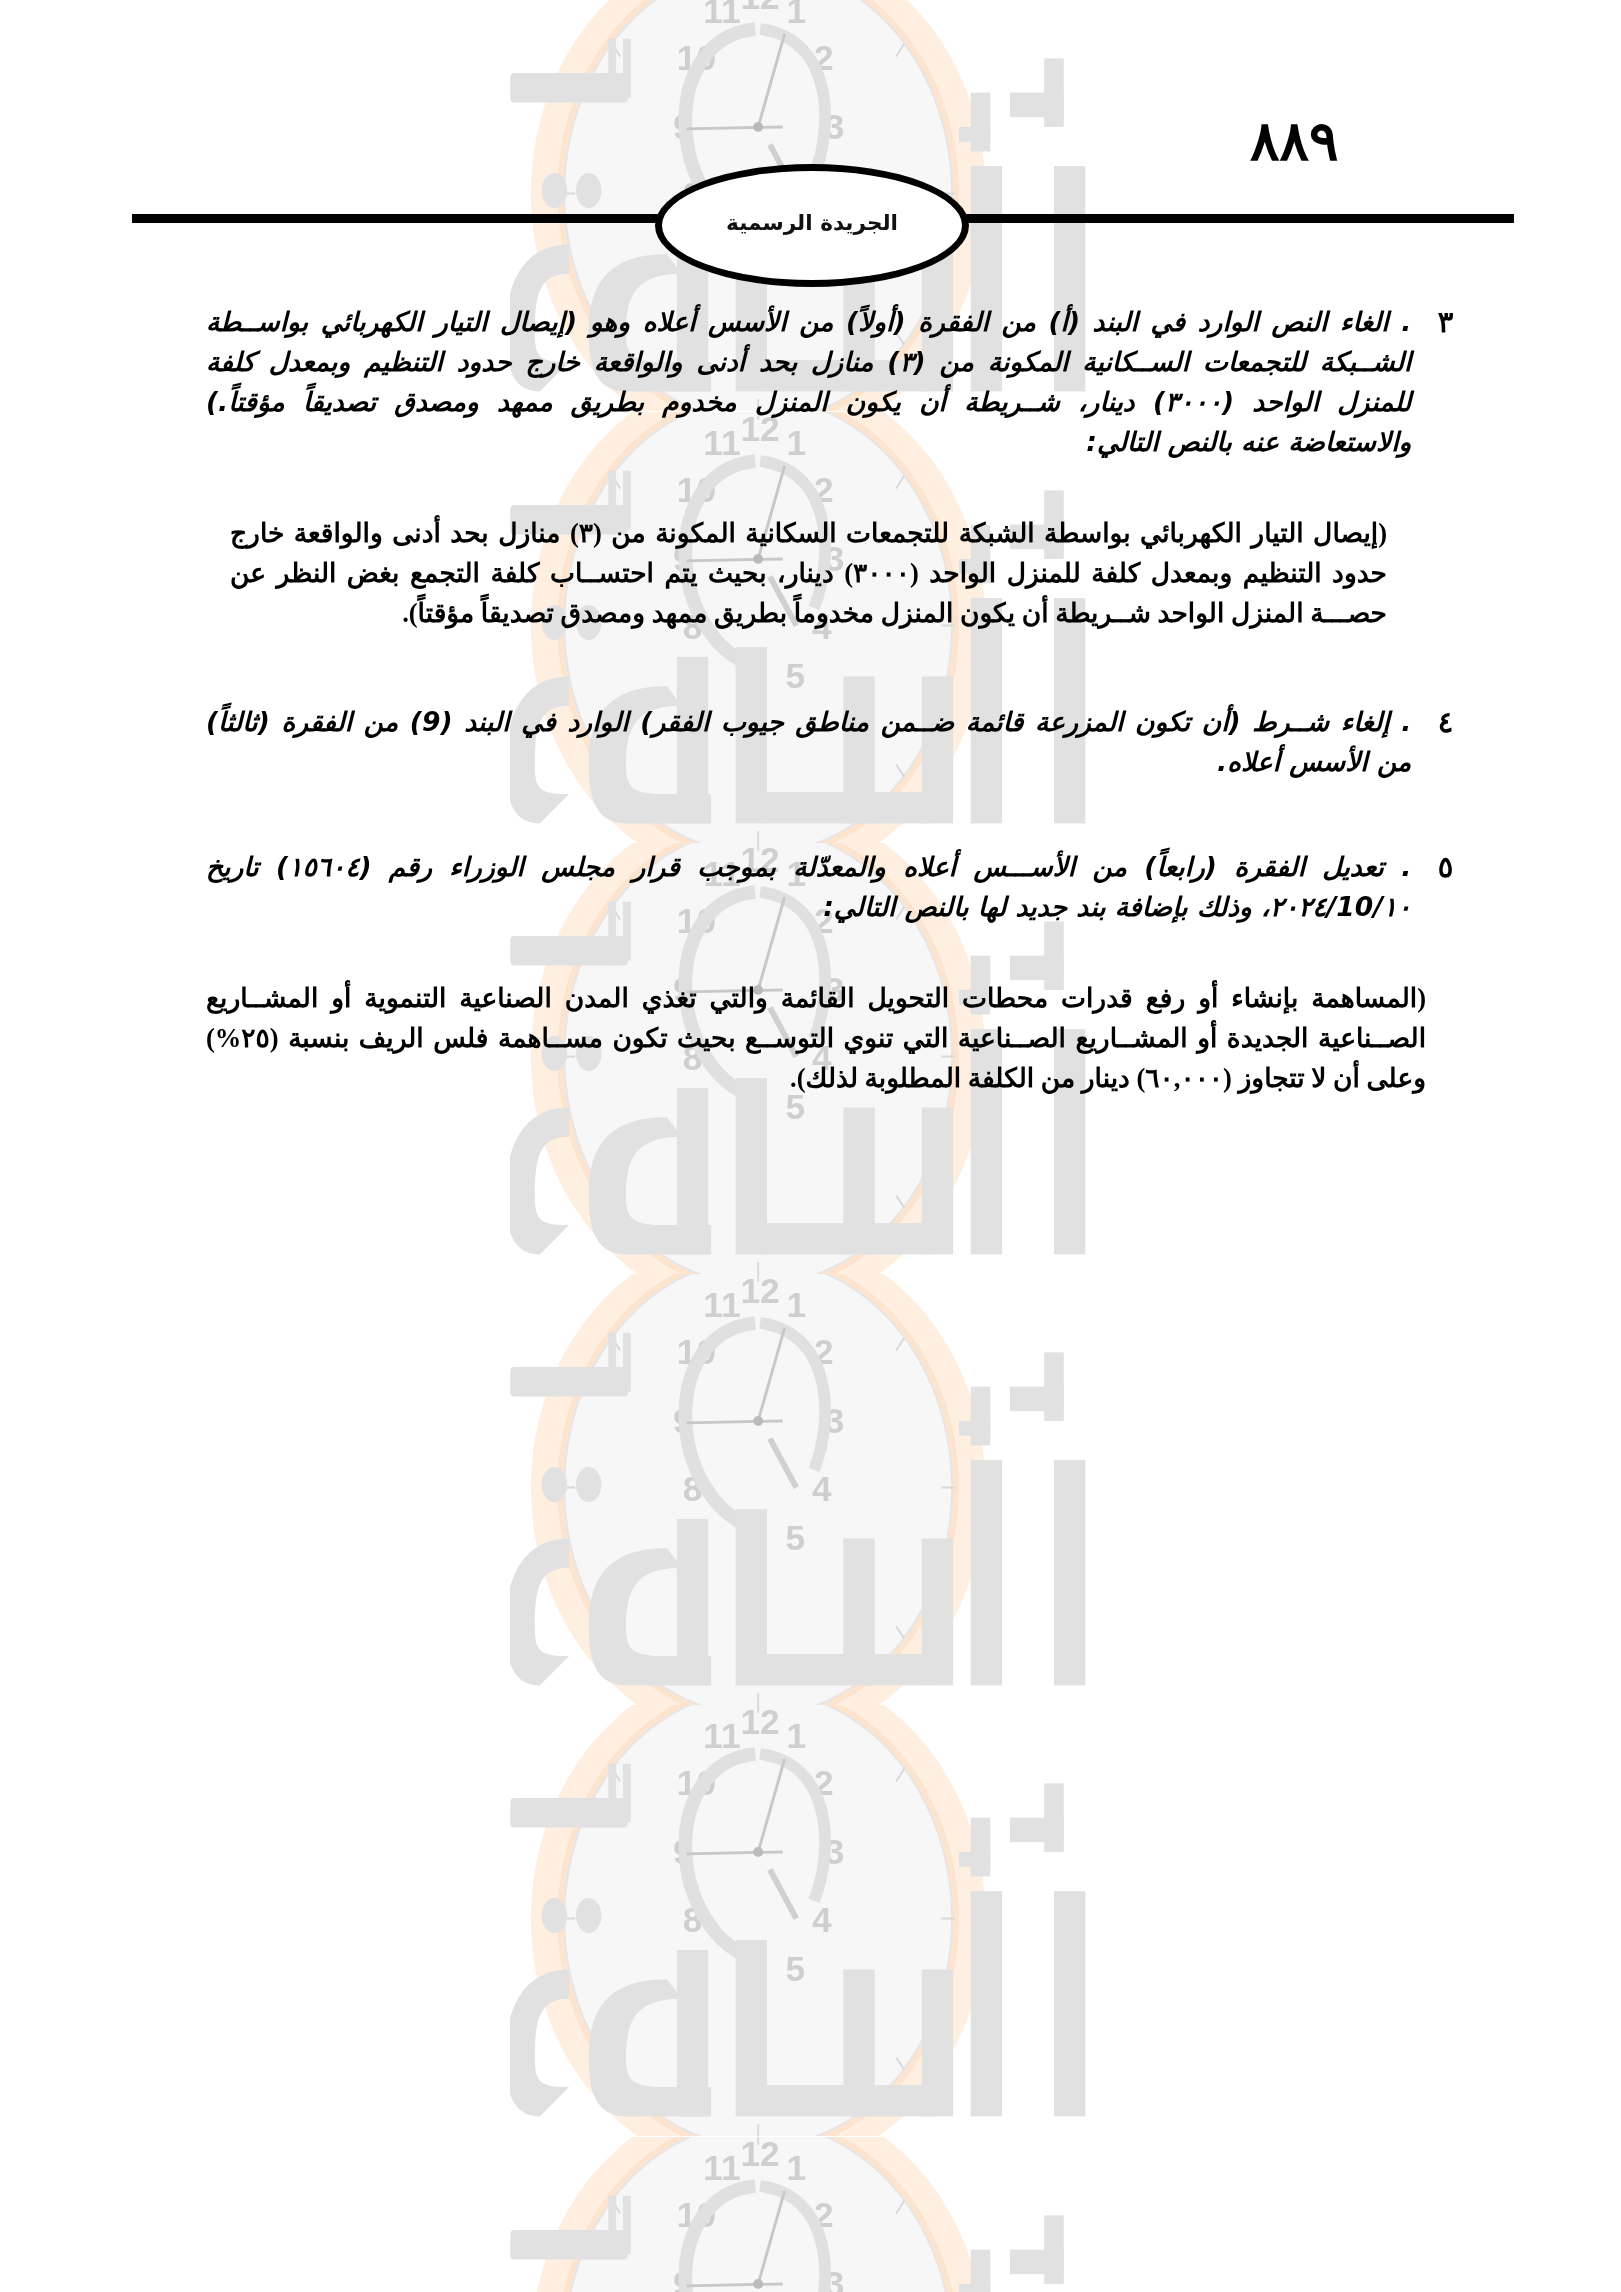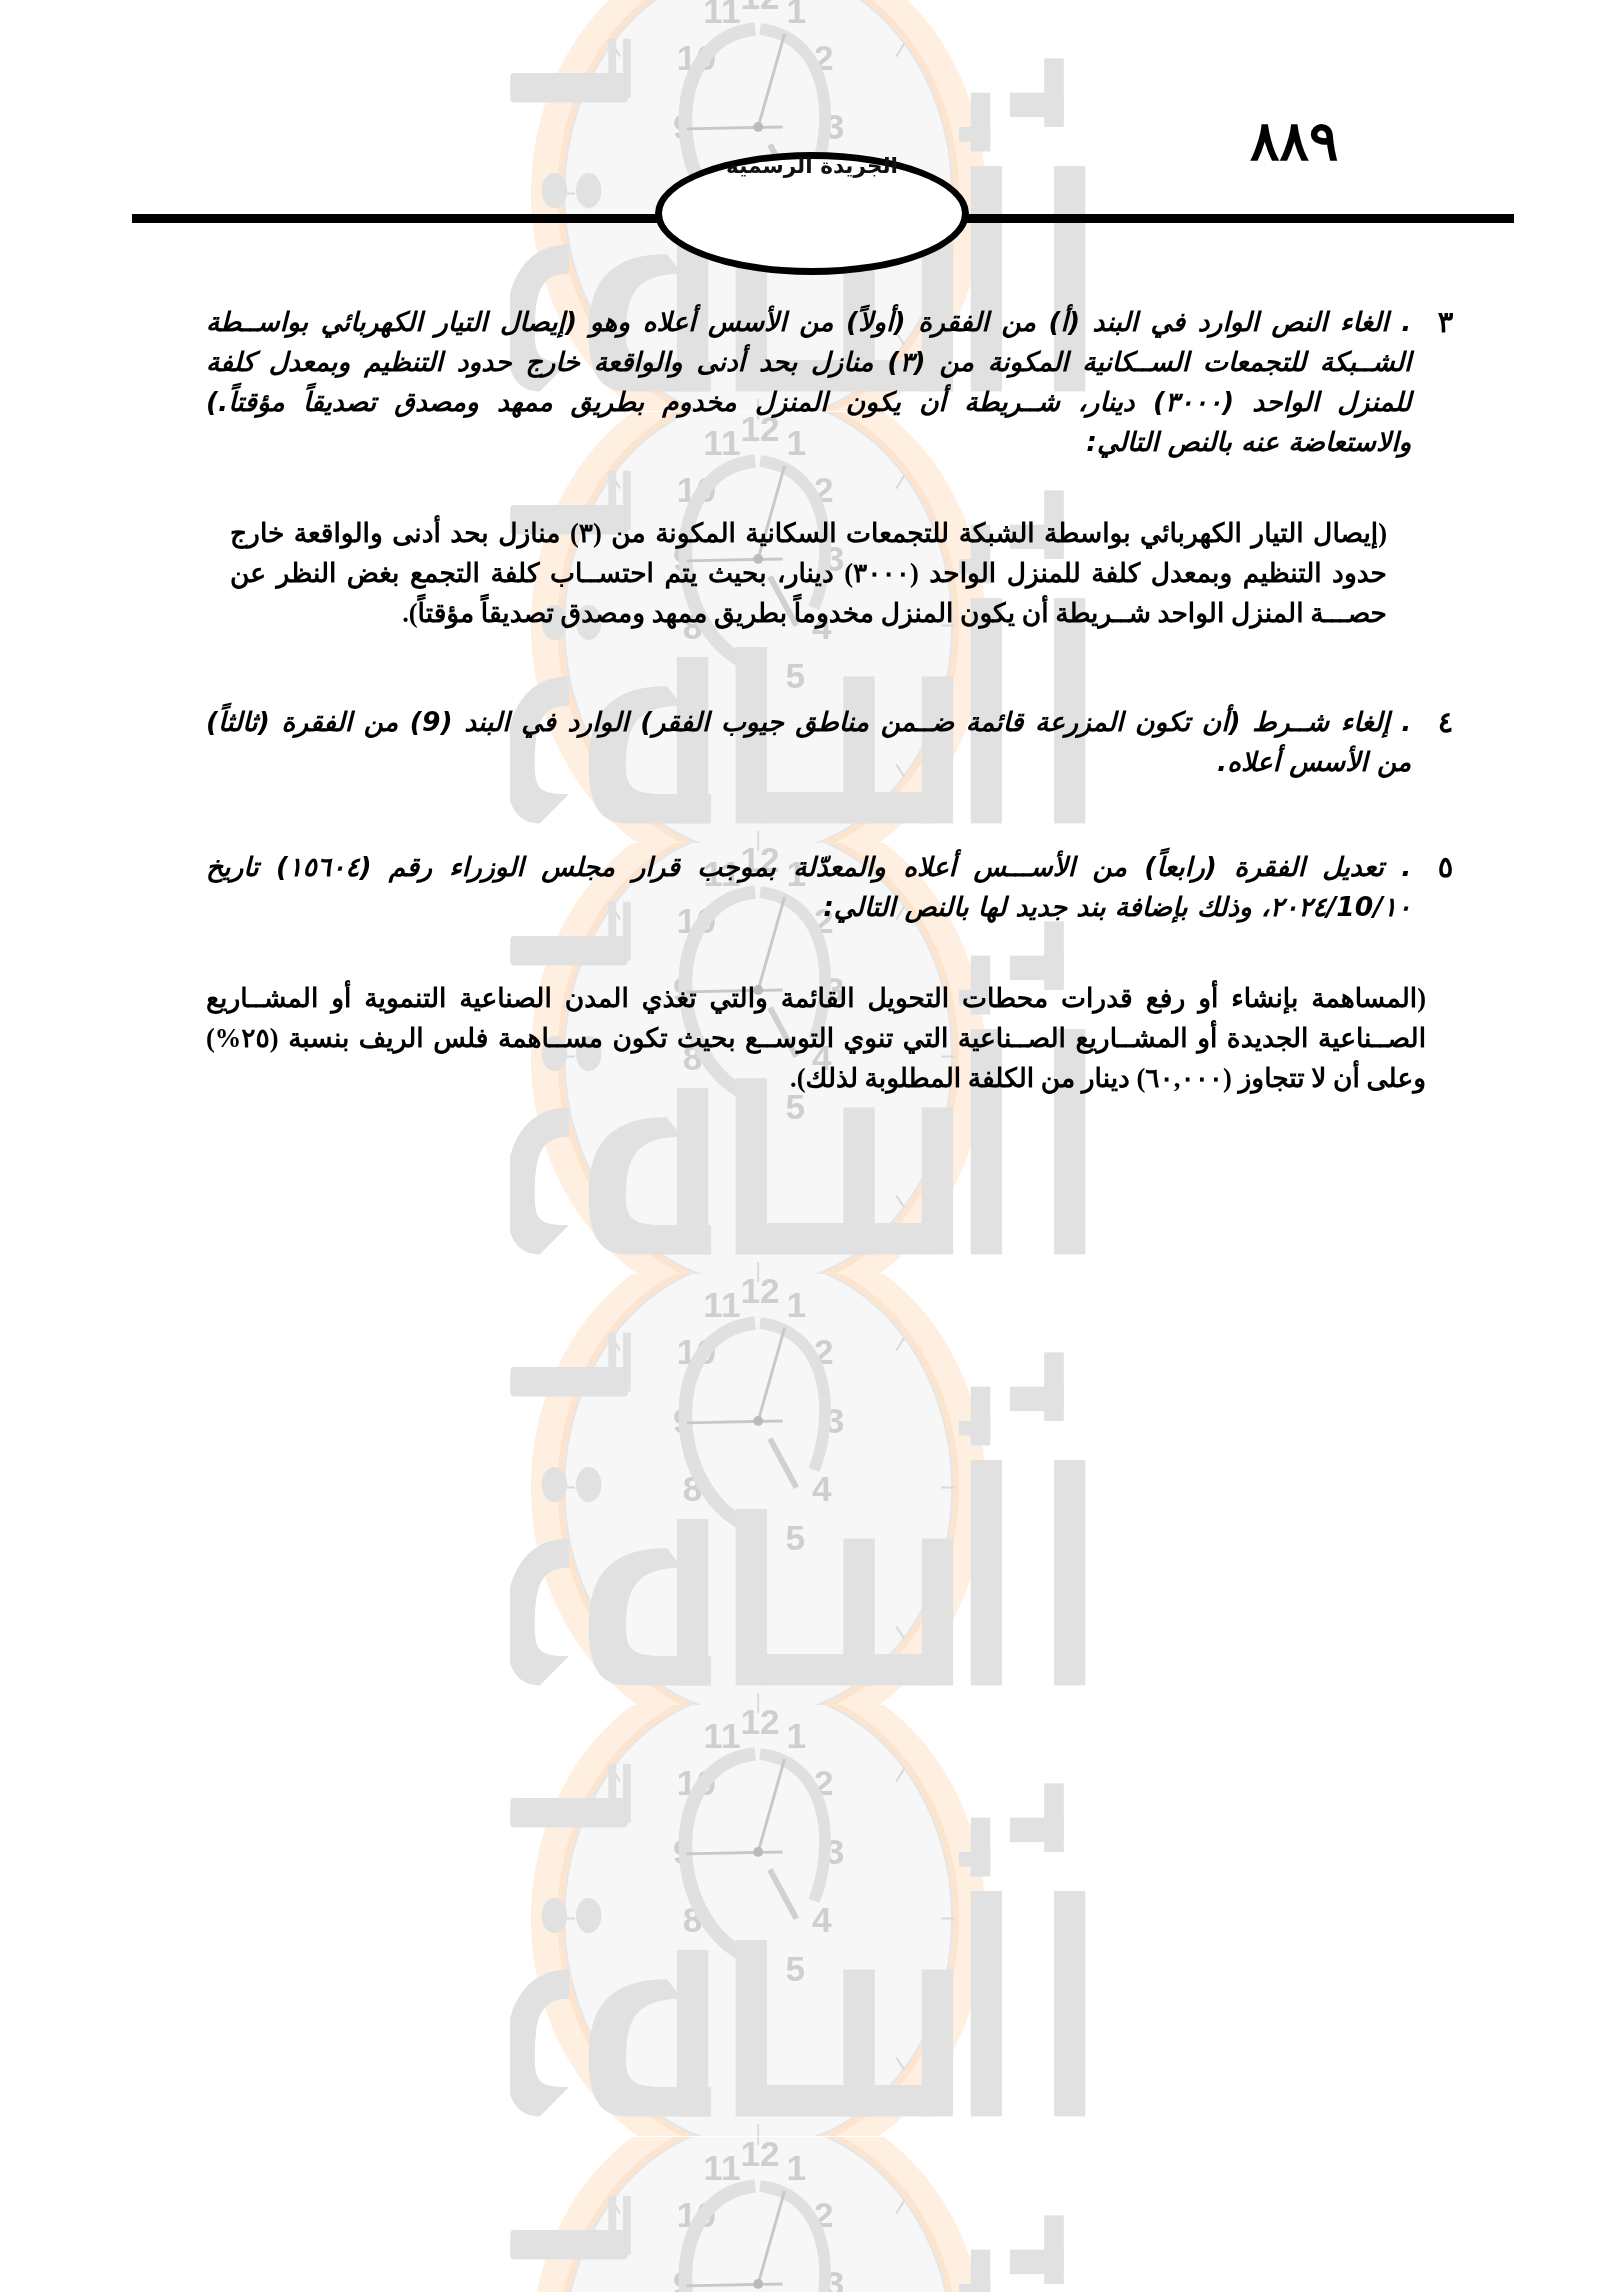--- a/index.html
+++ b/index.html
@@ -43,29 +43,30 @@
       position: absolute;
       top: 214px;
       left: 132px;
       width: 1382px;
       height: 8.8px;
       background: #000;
       z-index: 2;
     }
     .header-oval {
       position: absolute;
-      top: 152px;
+      top: 164px;
       left: 655px;
       width: 314px;
       height: 123px;
       border: 7.8px solid #000;
       border-radius: 50%;
       background: #fff;
       box-sizing: border-box;
       display: flex;
+      align-items: center;
       justify-content: center;
       z-index: 3;
     }
     .header-oval span {
       font-family: "DejaVu Sans", sans-serif;
       font-weight: bold;
       font-size: 21.6px;
       color: #111;
       margin-top: -5.9px;
     }

